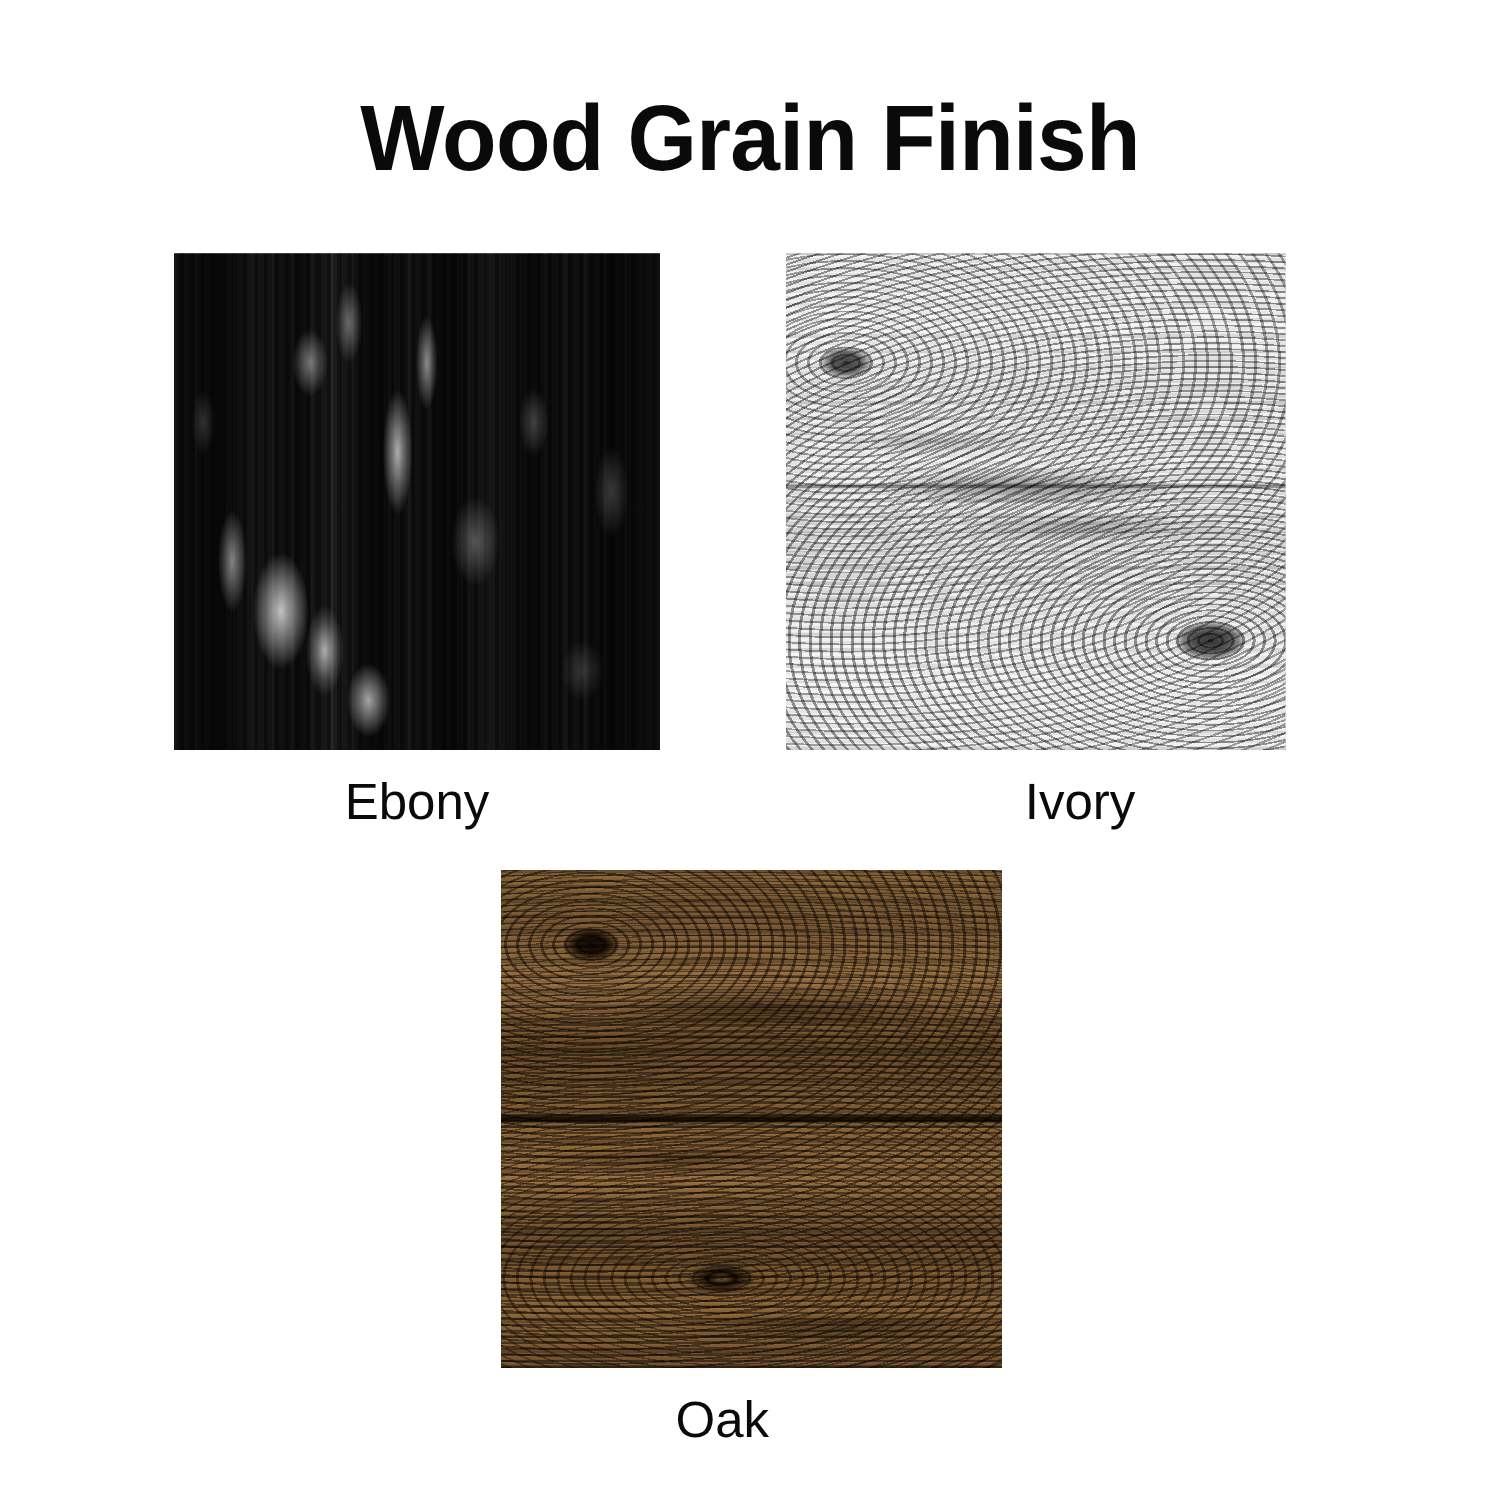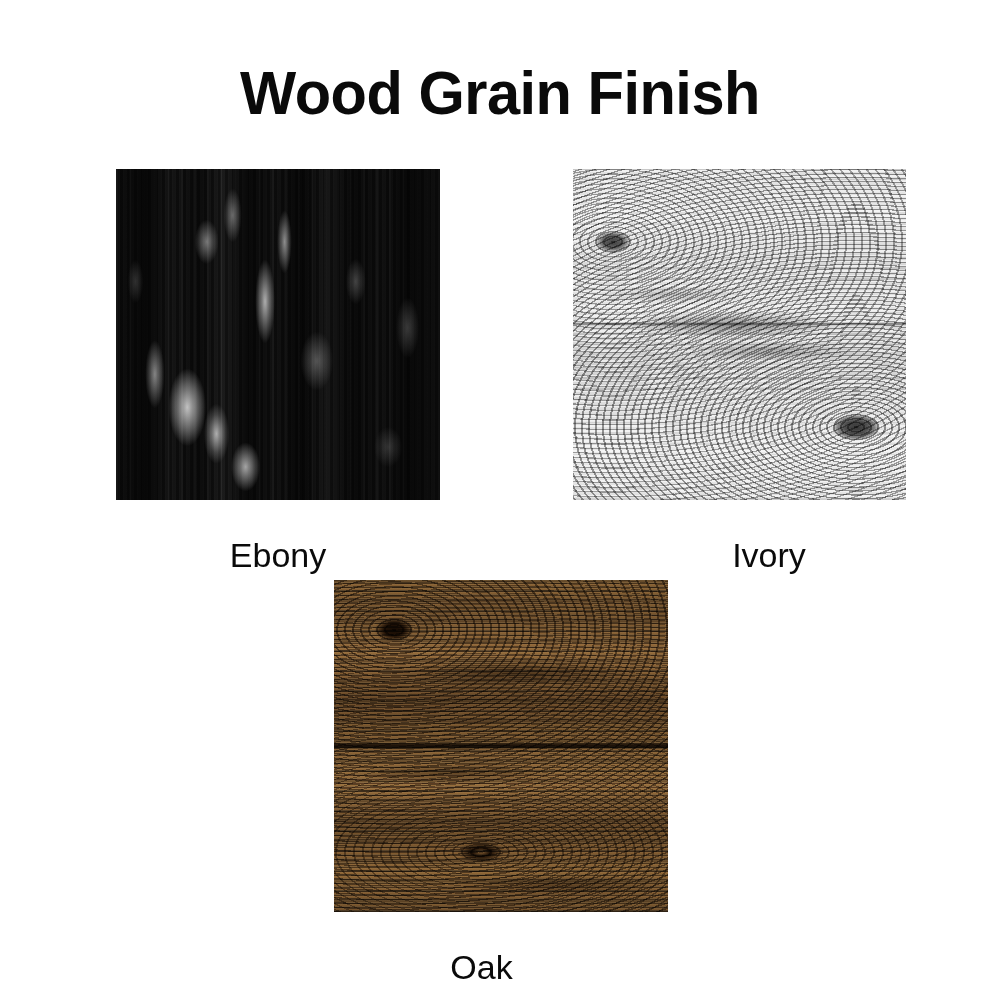--- a/index.html
+++ b/index.html
@@ -45,29 +45,28 @@
   .swatch-label {
     position: absolute;
     left: 50%;
     transform: translateX(-50%);
     white-space: nowrap;
     font-family: "Liberation Sans", sans-serif;
     font-size: 34px;
     font-weight: normal;
     color: #0a0a0a;
     line-height: 1;
-    margin-top: 20px;
   }
 
   
   #cell-ebony { left: 116px; top: 169px; width: 324px; }
   #cell-ebony .swatch { width: 324px; height: 331px; }
   #cell-ebony .swatch-label { top: 349px; }
 
-  #cell-ivory { left: 573px; top: 169px; width: 392px; }
+  #cell-ivory { left: 524px; top: 169px; width: 392px; }
   #cell-ivory .swatch { width: 333px; height: 331px; }
   #cell-ivory .swatch-label { top: 349px; }
 
   #cell-oak { left: 334px; top: 580px; width: 295px; }
   #cell-oak .swatch { width: 334px; height: 332px; }
   #cell-oak .swatch-label { top: 350px; }
 
   
   .tex-ebony {
     background-color: #0c0c0c;

